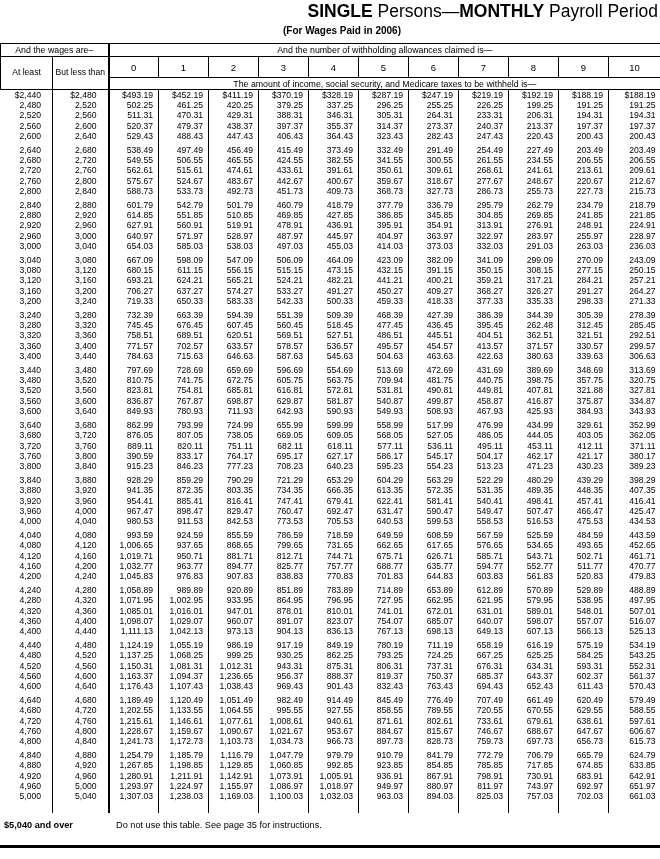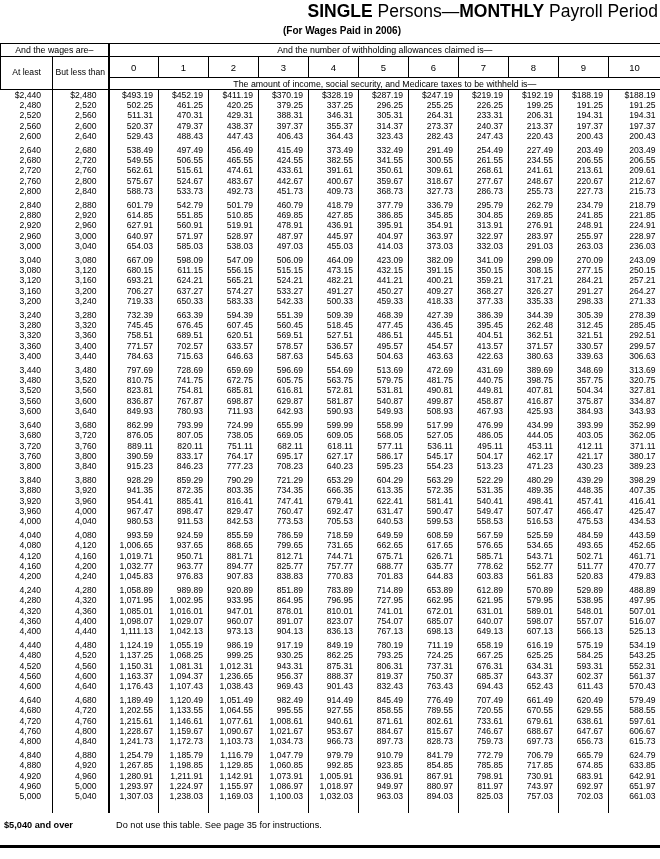--- a/index.html
+++ b/index.html
@@ -579,40 +579,40 @@
           <td>313.69</td>
         </tr>
         <tr>
           <td>3,480</td>
           <td class="butless-col">3,520</td>
           <td class="thickL">810.75</td>
           <td>741.75</td>
           <td>672.75</td>
           <td>605.75</td>
           <td>563.75</td>
-          <td>579.75</td>
+          <td>709.94</td>
           <td>481.75</td>
           <td>440.75</td>
           <td>398.75</td>
           <td>357.75</td>
           <td>320.75</td>
         </tr>
         <tr>
           <td>3,520</td>
           <td class="butless-col">3,560</td>
           <td class="thickL">823.81</td>
           <td>754.81</td>
           <td>685.81</td>
           <td>616.81</td>
           <td>572.81</td>
           <td>531.81</td>
           <td>490.81</td>
           <td>449.81</td>
           <td>407.81</td>
-          <td>504.34</td>
+          <td>321.88</td>
           <td>327.81</td>
         </tr>
         <tr>
           <td>3,560</td>
           <td class="butless-col">3,600</td>
           <td class="thickL">836.87</td>
           <td>767.87</td>
           <td>698.87</td>
           <td>629.87</td>
           <td>581.87</td>
@@ -658,21 +658,21 @@
           <td class="butless-col">3,680</td>
           <td class="thickL">862.99</td>
           <td>793.99</td>
           <td>724.99</td>
           <td>655.99</td>
           <td>599.99</td>
           <td>558.99</td>
           <td>517.99</td>
           <td>476.99</td>
           <td>434.99</td>
-          <td>393.99</td>
+          <td>329.61</td>
           <td>352.99</td>
         </tr>
         <tr>
           <td>3,680</td>
           <td class="butless-col">3,720</td>
           <td class="thickL">876.05</td>
           <td>807.05</td>
           <td>738.05</td>
           <td>669.05</td>
           <td>609.05</td>
@@ -881,21 +881,21 @@
         <tr>
           <td>4,160</td>
           <td class="butless-col">4,200</td>
           <td class="thickL">1,032.77</td>
           <td>963.77</td>
           <td>894.77</td>
           <td>825.77</td>
           <td>757.77</td>
           <td>688.77</td>
           <td>635.77</td>
-          <td>778.62</td>
+          <td>594.77</td>
           <td>552.77</td>
           <td>511.77</td>
           <td>470.77</td>
         </tr>
         <tr>
           <td>4,200</td>
           <td class="butless-col">4,240</td>
           <td class="thickL">1,045.83</td>
           <td>976.83</td>
           <td>907.83</td>

